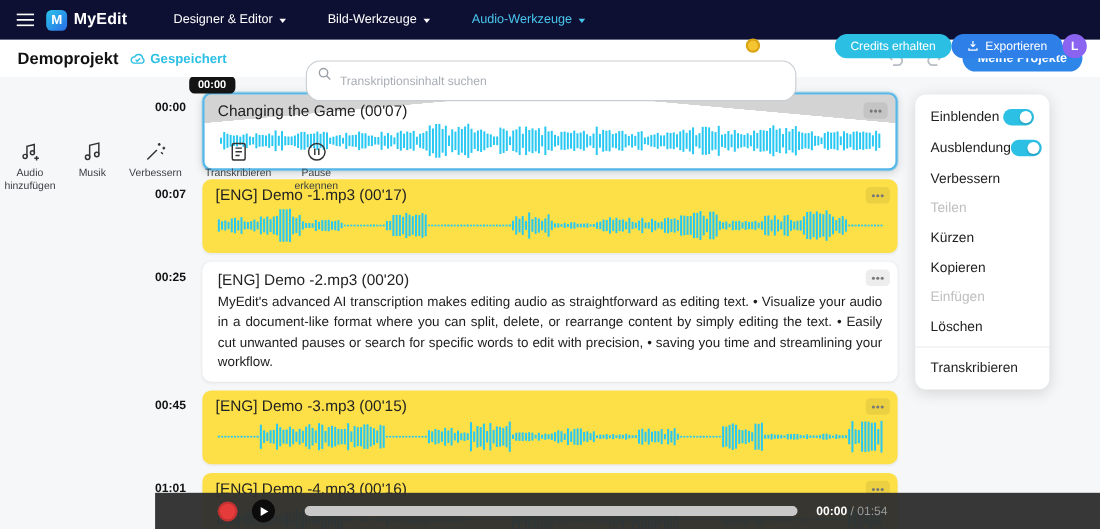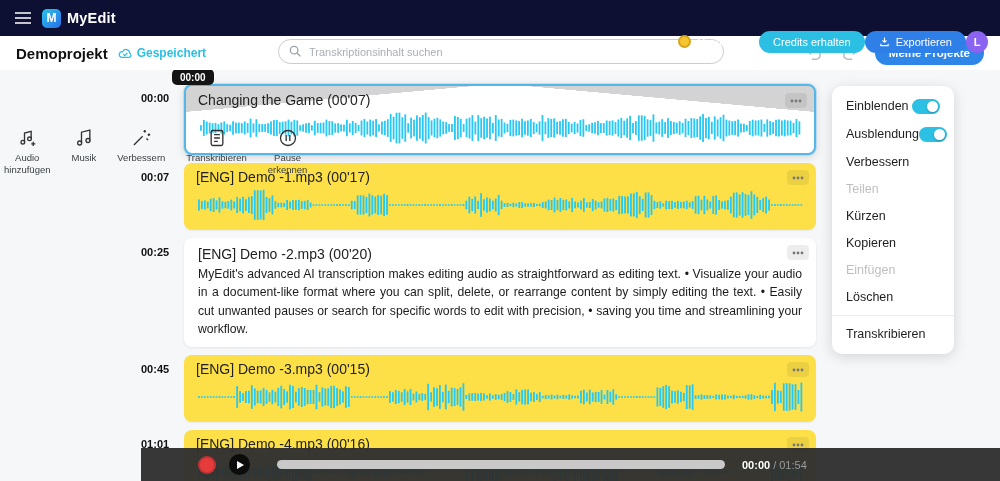--- a/index.html
+++ b/index.html
@@ -27,21 +27,21 @@
   .pill.cyan { background:#2bbfe4; }
   .pill.blue { background:#2e7fe8; }
   .avatar { width:22px; height:22px; border-radius:50%; background:#8a63f0; display:grid; place-items:center;
             font-size:11px; font-weight:bold; color:#fff; cursor:pointer; }
 
   
   .subheader { position:absolute; left:0; top:36px; width:1000px; height:34px; background:#fff; z-index:20;
                display:flex; align-items:center; padding:0 16px; }
   .project-title { font-size:15px; font-weight:bold; color:#111; }
   .saved { display:flex; align-items:center; gap:4px; margin-left:10px; color:#2bbfe4; font-size:12px; font-weight:bold; }
-  .search-box { position:absolute; left:278px; top:3px; width:446px; height:25px; }
+  .search-box { position:absolute; left:278px; top:19px; width:446px; height:37px; }
   .search-box input { width:100%; height:100%; border:1px solid #c9cdd2; border-radius:13px; outline:none;
                       padding:0 12px 0 30px; font-family:inherit; font-size:11px; color:#333; background:#fff; }
   .search-box input::placeholder { color:#a9aeb5; }
   .search-box .sicon { position:absolute; left:10px; top:5px; }
   .sub-right { margin-left:auto; display:flex; align-items:center; gap:14px; }
   .histbtn { background:none; border:none; cursor:pointer; padding:2px; }
   .btn-projects { background:#2e86e8; border:none; color:#fff; font-family:inherit; font-size:11.5px; font-weight:bold;
                   border-radius:14px; padding:6px 14px; cursor:pointer; }
 
   
@@ -102,20 +102,34 @@
 <header class="topbar">
   <span class="hamburger">
     <svg class="icon-svg" width="16" height="12" viewBox="0 0 16 12">
         <path d="M0 1h16M0 6h16M0 11h16" stroke="#fff" stroke-width="1.6"></path>
       </svg>
   </span>
   <span class="logo-wrap">
     <span class="logo-mark">M</span>
     <span class="logo-text">MyEdit</span>
   </span>
+  <nav class="nav">
+    <span class="nav-item">
+      <span>Designer &amp; Editor</span>
+      <span class="caret"></span>
+    </span>
+    <span class="nav-item">
+      <span>Bild-Werkzeuge</span>
+      <span class="caret"></span>
+    </span>
+    <span class="nav-item active">
+      <span>Audio-Werkzeuge</span>
+      <span class="caret"></span>
+    </span>
+  </nav>
   <div class="top-right">
     <span class="credits">
       <span class="coin"></span>
       <span>Credits: 287</span>
     </span>
     <button class="pill cyan">
       <span>Credits erhalten</span>
     </button>
     <button class="pill blue">
       <svg class="icon-svg" width="11" height="11" viewBox="0 0 24 24" fill="none" stroke="#fff" stroke-width="2.4">

